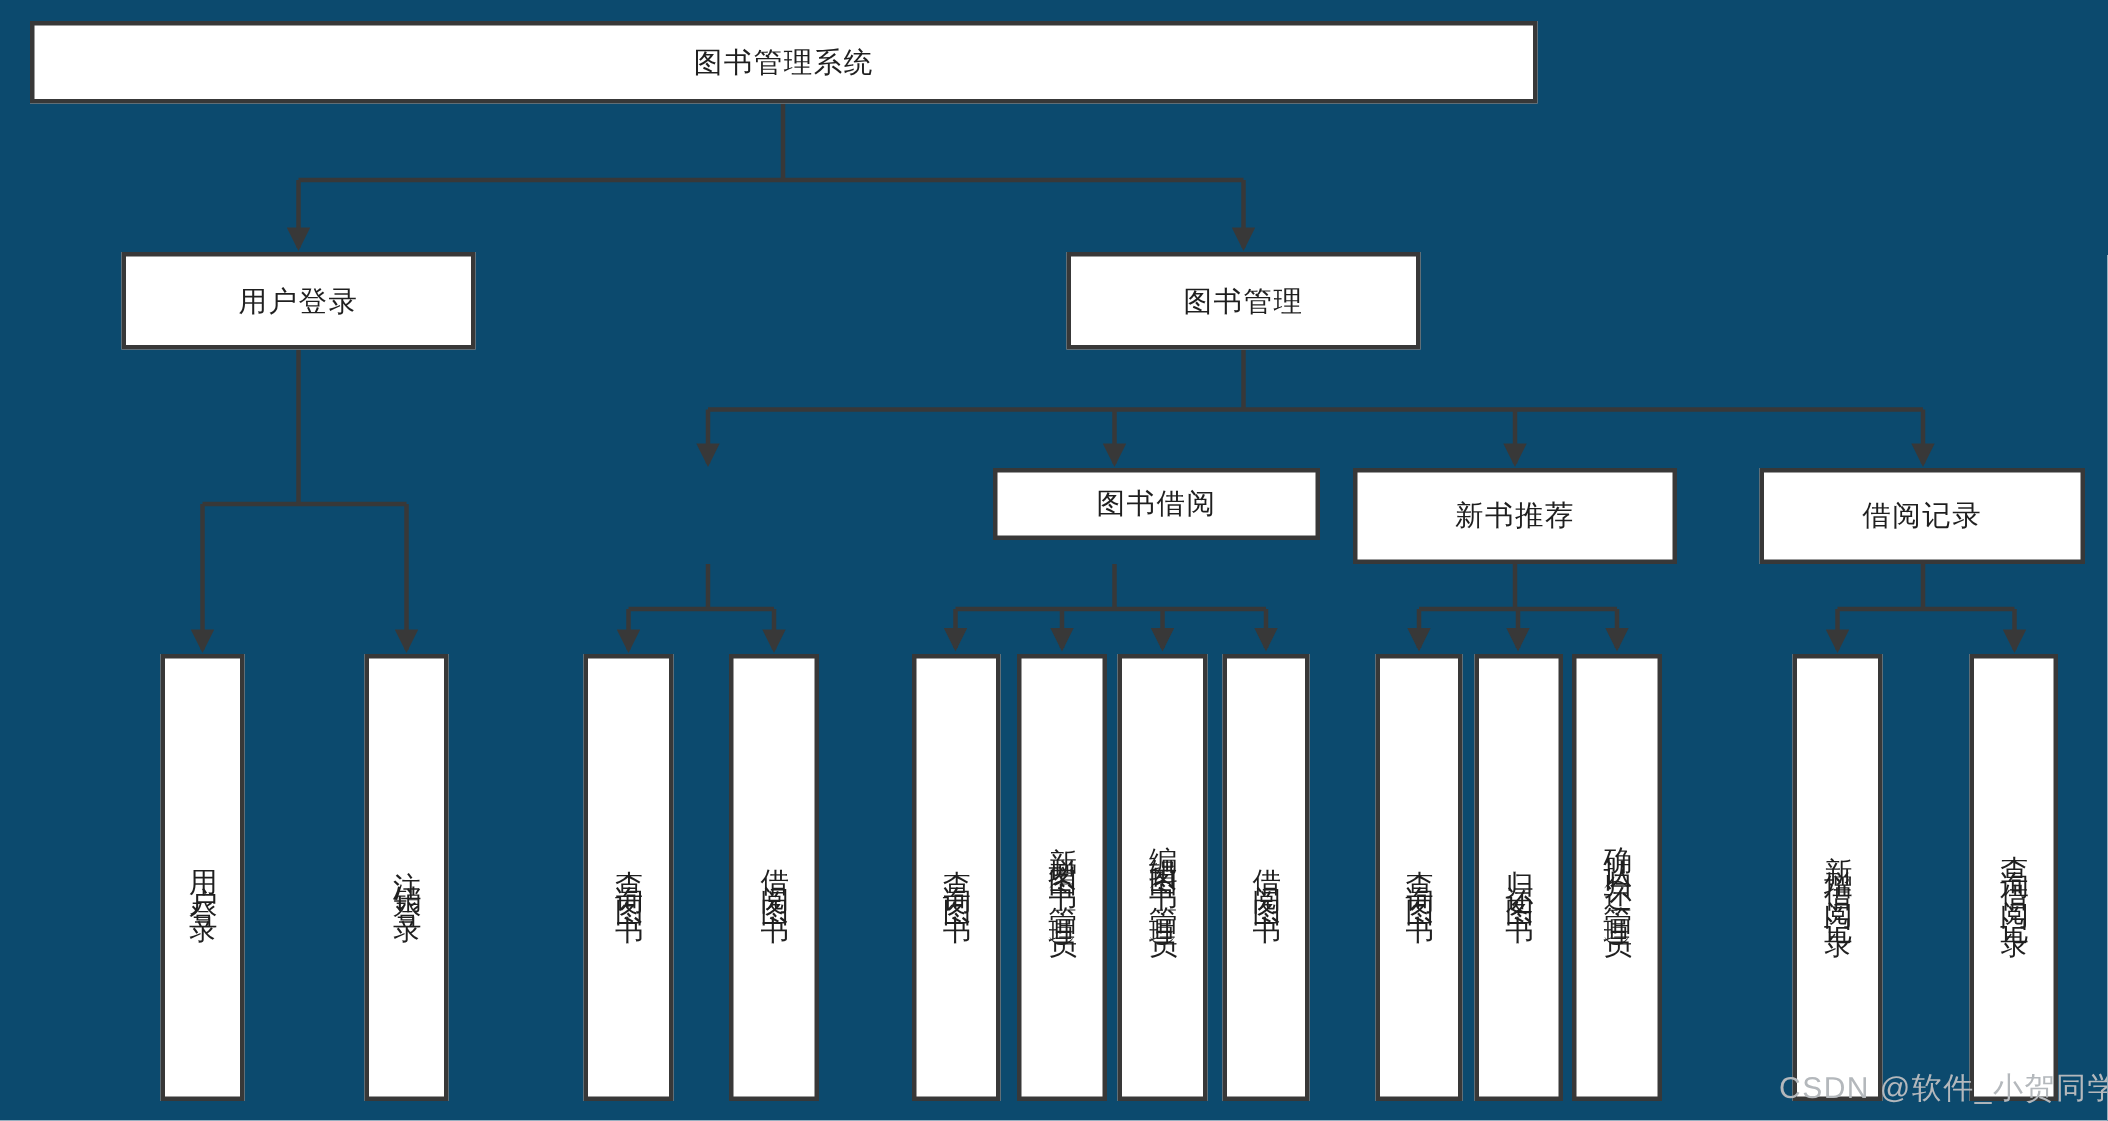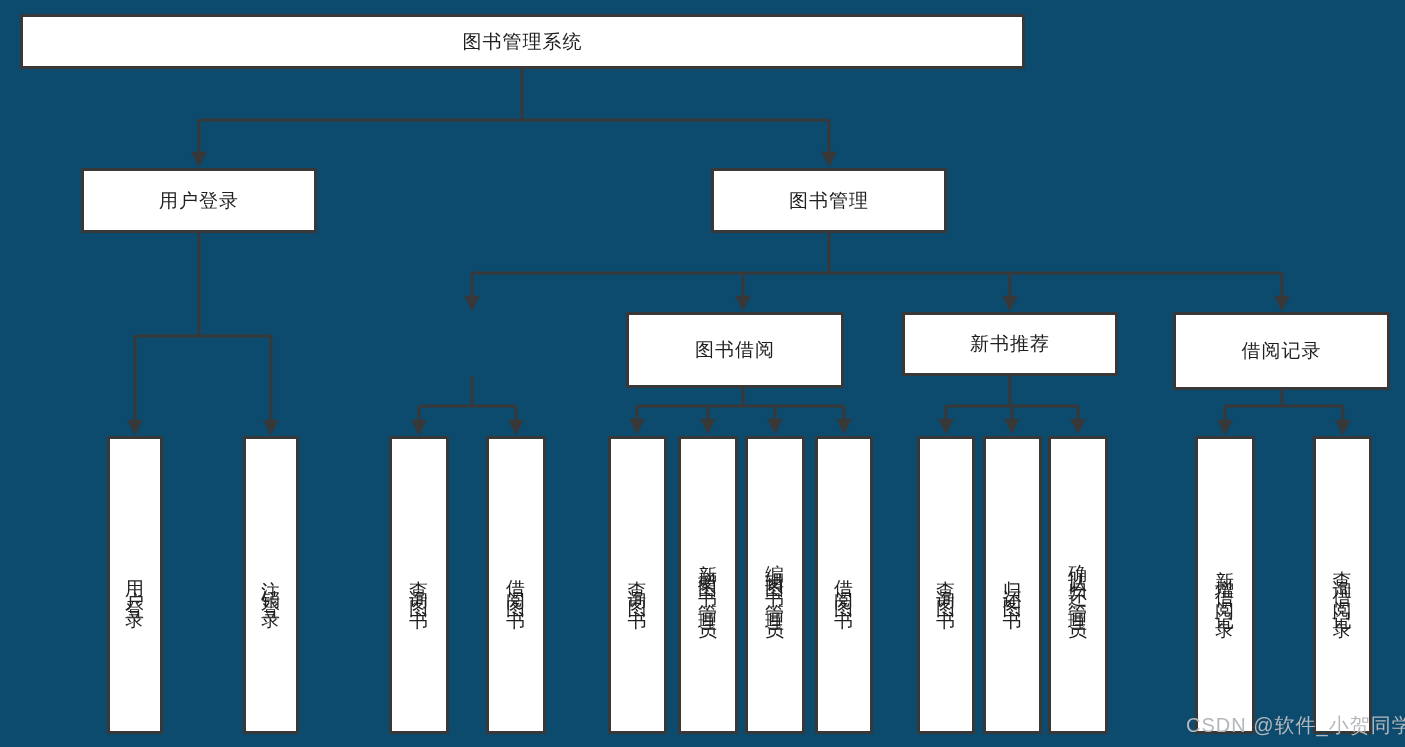--- a/index.html
+++ b/index.html
@@ -120,27 +120,27 @@
     <span>图书管理系统</span>
   </div>
 
   <div class="box h" style="left:81px; top:168px; width:236px; height:65px">
     <span>用户登录</span>
   </div>
   <div class="box h" style="left:711px; top:168px; width:236px; height:65px">
     <span>图书管理</span>
   </div>
 
-  <div class="box h" style="left:626px; top:312px; width:218px; height:76px">
+  <div class="box h" style="left:662px; top:312px; width:218px; height:48px">
     <span>图书借阅</span>
   </div>
   <div class="box h" style="left:902px; top:312px; width:216px; height:64px">
     <span>新书推荐</span>
   </div>
-  <div class="box h" style="left:1173px; top:312px; width:217px; height:78px">
+  <div class="box h" style="left:1173px; top:312px; width:217px; height:64px">
     <span>借阅记录</span>
   </div>
 
   <div class="box v" style="left:107px; width:56px">
     <span class="vtext">用户登录</span>
   </div>
   <div class="box v" style="left:243px; width:56px">
     <span class="vtext">注销登录</span>
   </div>
 

